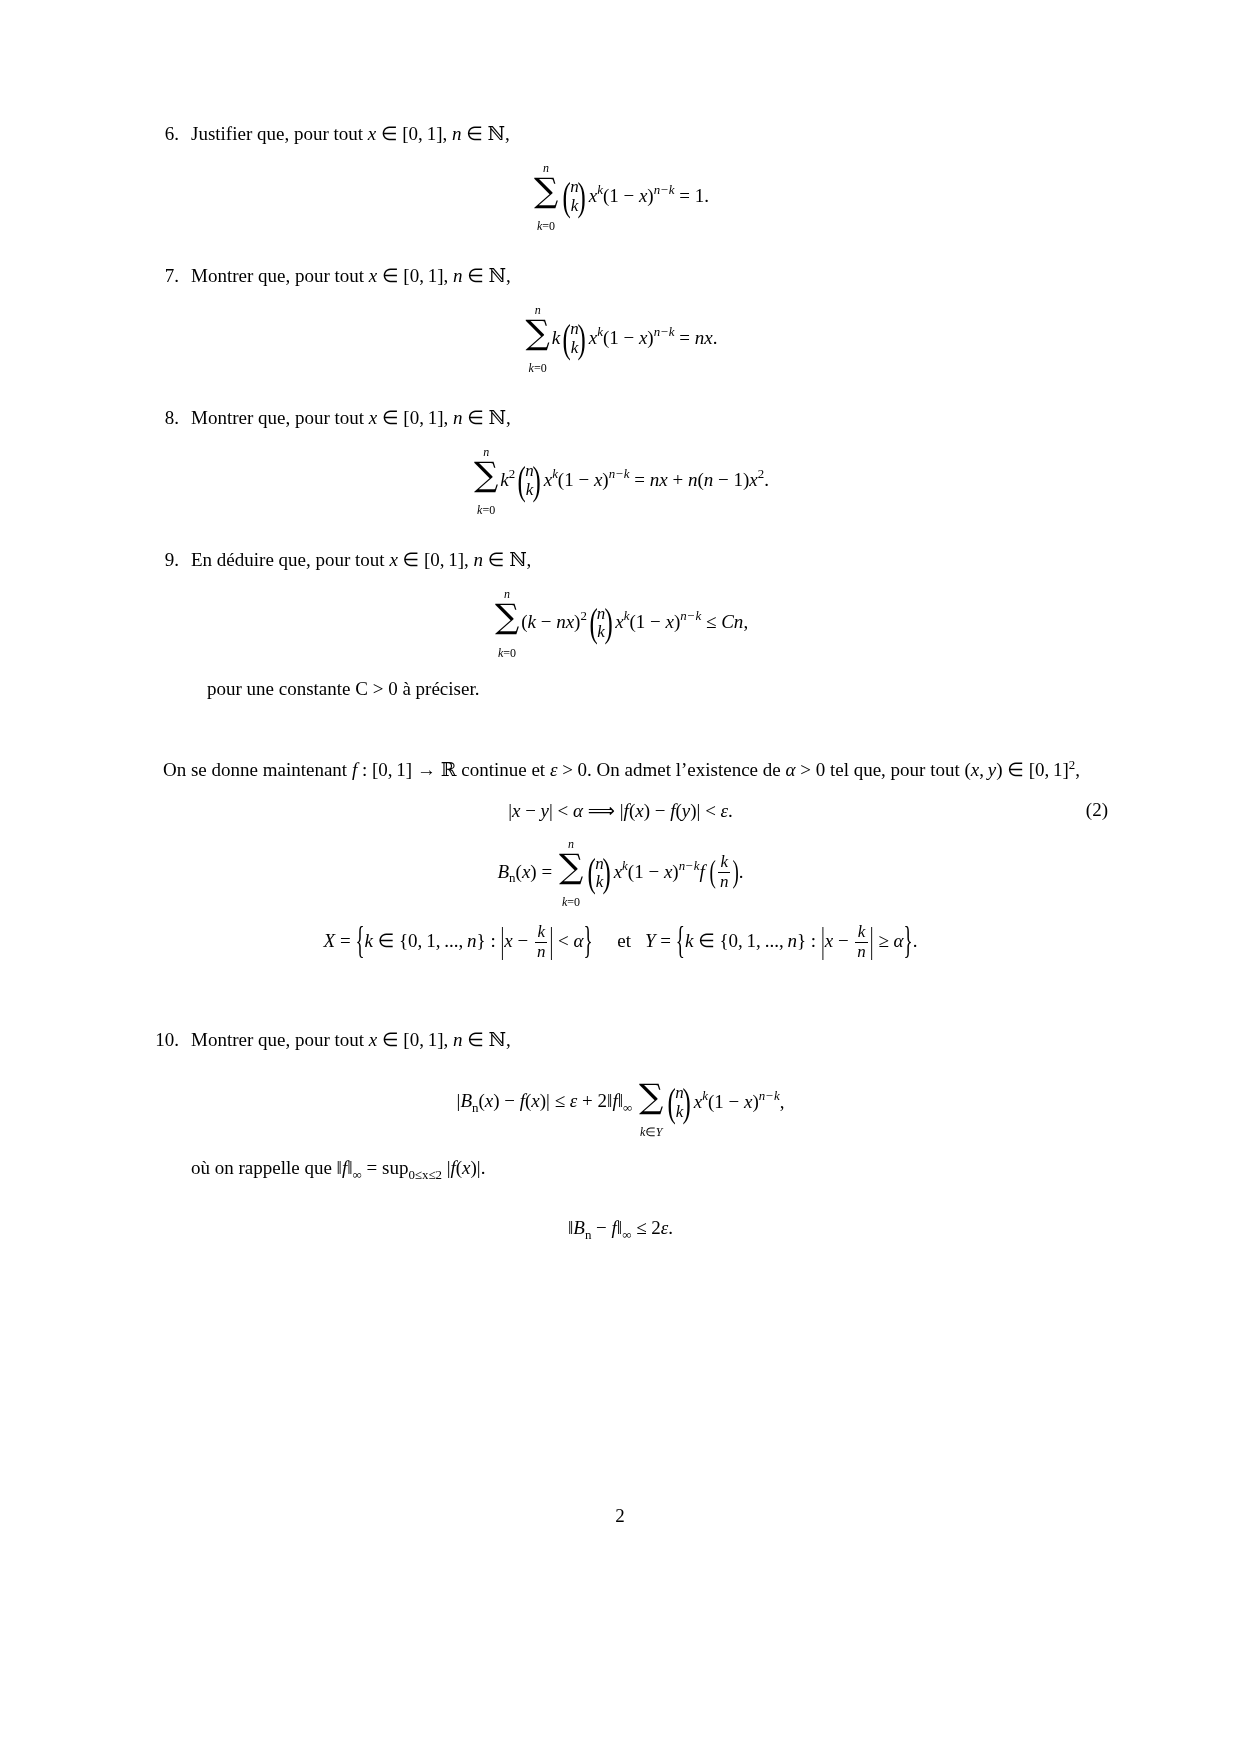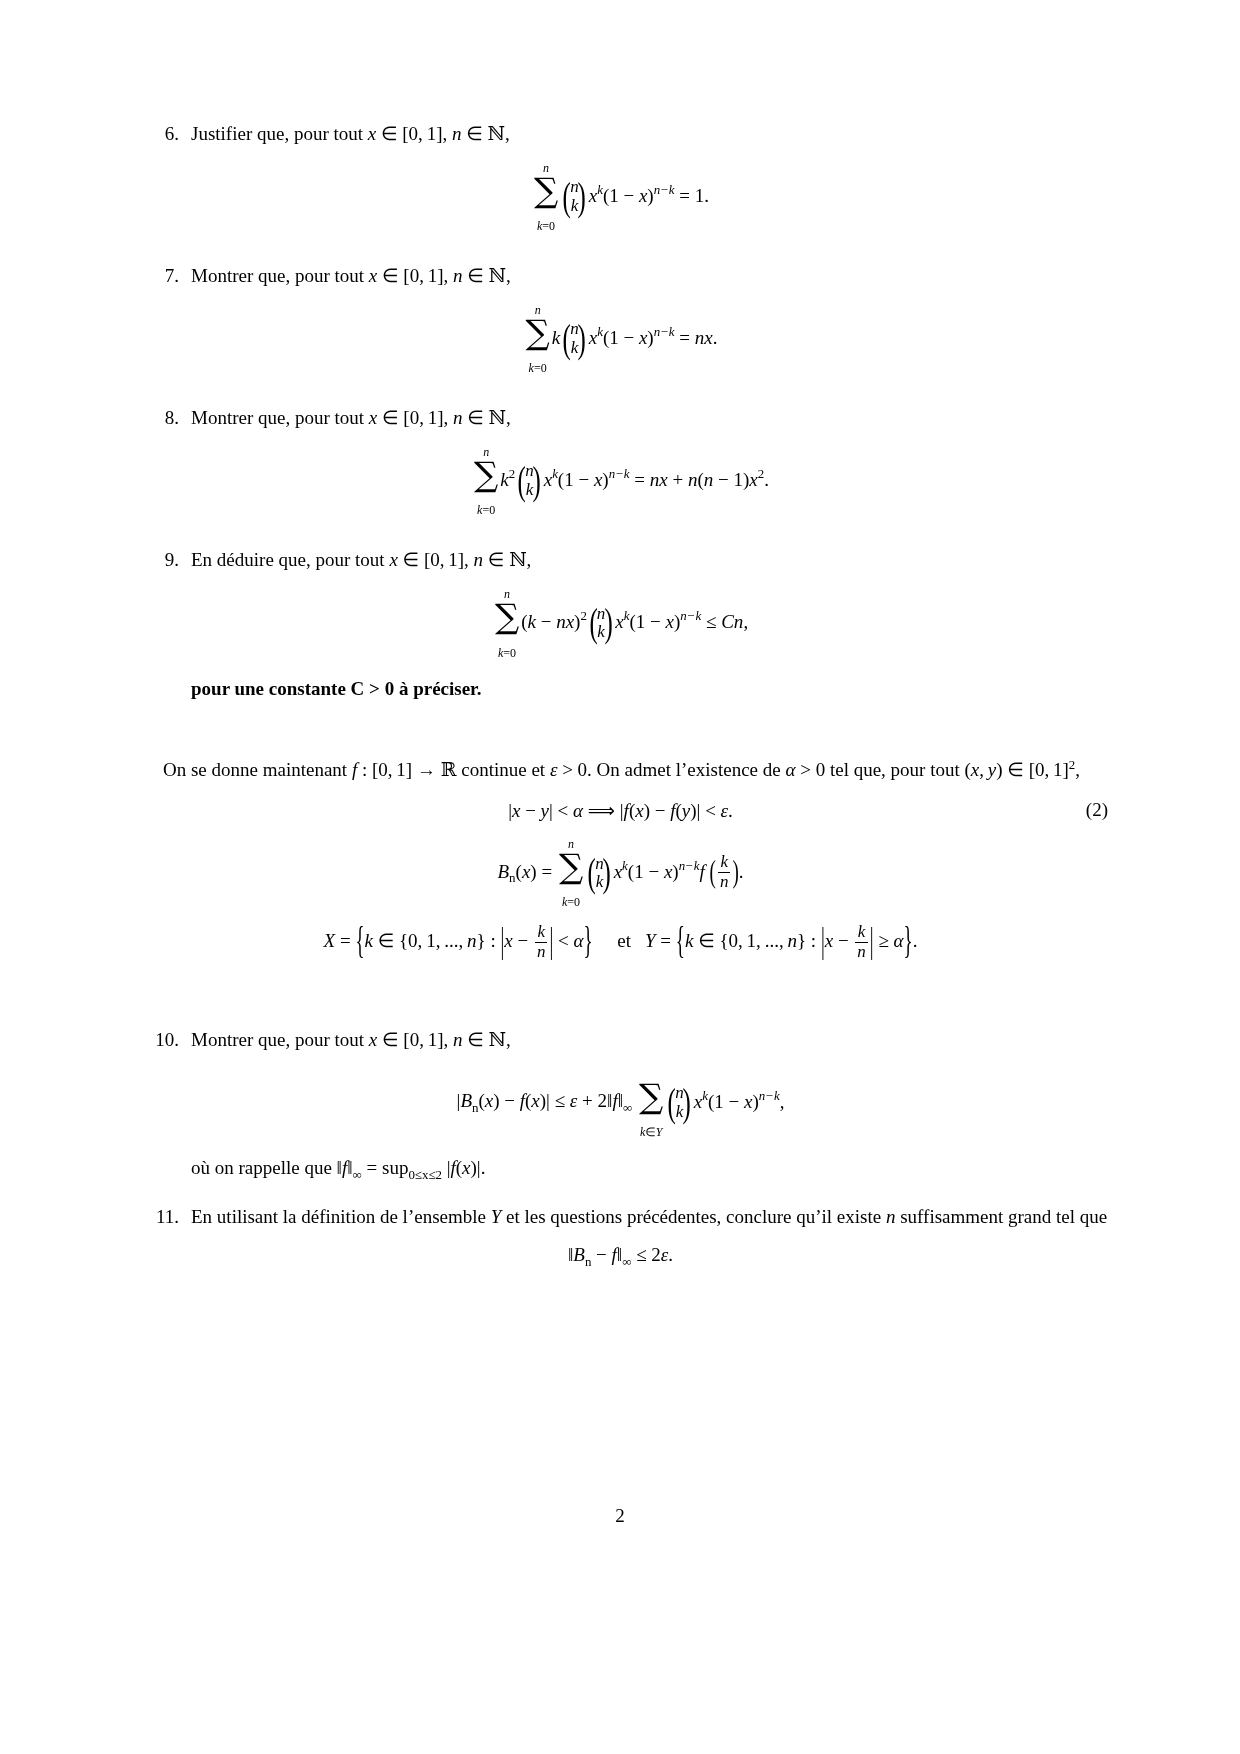--- a/index.html
+++ b/index.html
@@ -244,21 +244,21 @@
         <span class="m">
           <span class="it">x</span> ∈ [0, 1], <span class="it">n</span> ∈ <span class="bb">ℕ</span>,
         </span>
       </div>
     </div>
     <div class="display">
       <span class="sum">
         <span class="sup">n</span><span class="sym">∑</span><span class="sub"><span class="it">k</span>=0</span>
       </span><span class="m">(<span class="it">k</span> − <span class="it">nx</span>)</span><sup class="exn">2</sup><span class="binom"><span class="par lp">(</span><span class="stack">n<br>k</span><span class="par rp">)</span></span><span class="m it">x</span><sup class="ex">k</sup><span class="m">(1 − <span class="it">x</span>)</span><sup class="ex">n−k</sup><span class="m"> ≤ <span class="it">Cn</span>,</span>
     </div>
-    <div class="para" style="margin-left:58px;font-weight:bold;">
+    <div class="para" style="margin-left:74px;">
       <span>pour une constante C &gt; 0 à préciser.</span>
     </div>
 
     <div class="vspace-lg"></div>
 
     <div class="para indent">
       On se donne maintenant <span class="m it">f</span> : [0, 1] → <span class="bb">ℝ</span> continue et <span class="m it">ε</span> &gt; 0. On admet l’existence de <span class="m it">α</span> &gt; 0 tel
       que, pour tout (<span class="m it">x</span>, <span class="m it">y</span>) ∈ [0, 1]<sup class="exn">2</sup>,
     </div>
 
@@ -295,27 +295,20 @@
       <span class="m">|<span class="it">B</span><sub class="sbn">n</sub>(<span class="it">x</span>) − <span class="it">f</span>(<span class="it">x</span>)| ≤ <span class="it">ε</span> + 2‖<span class="it">f</span>‖<sub class="sbn">∞</sub> </span><span class="sum">
         <span class="sup">&nbsp;</span><span class="sym">∑</span><span class="sub"><span class="it">k</span>∈<span class="it">Y</span></span>
       </span><span class="binom"><span class="par lp">(</span><span class="stack">n<br>k</span><span class="par rp">)</span></span><span class="m it">x</span><sup class="ex">k</sup><span class="m">(1 − <span class="it">x</span>)</span><sup class="ex">n−k</sup><span class="m">,</span>
     </div>
     <div class="para" style="margin-left:58px;">
       où on rappelle que ‖<span class="m it">f</span>‖<sub class="sbn">∞</sub> = <span class="up">sup</span><sub class="sbn">0≤x≤2</sub> |<span class="m it">f</span>(<span class="m it">x</span>)|.
     </div>
 
     <div class="vspace-sm"></div>
 
-    <div class="item">
-      <span class="num">11.</span>
-      <div class="body">
-        En utilisant la définition de l’ensemble <span class="m it">Y</span> et les questions précédentes, conclure qu’il existe
-        <span class="m it">n</span> suffisamment grand tel que
-      </div>
-    </div>
     <div class="display">
       <span class="m">‖<span class="it">B</span><sub class="sbn">n</sub> − <span class="it">f</span>‖<sub class="sbn">∞</sub> ≤ 2<span class="it">ε</span>.</span>
     </div>
 
     <div class="vspace-lg"></div>
     <div class="vspace-md"></div>
 
 
   </div>
 

